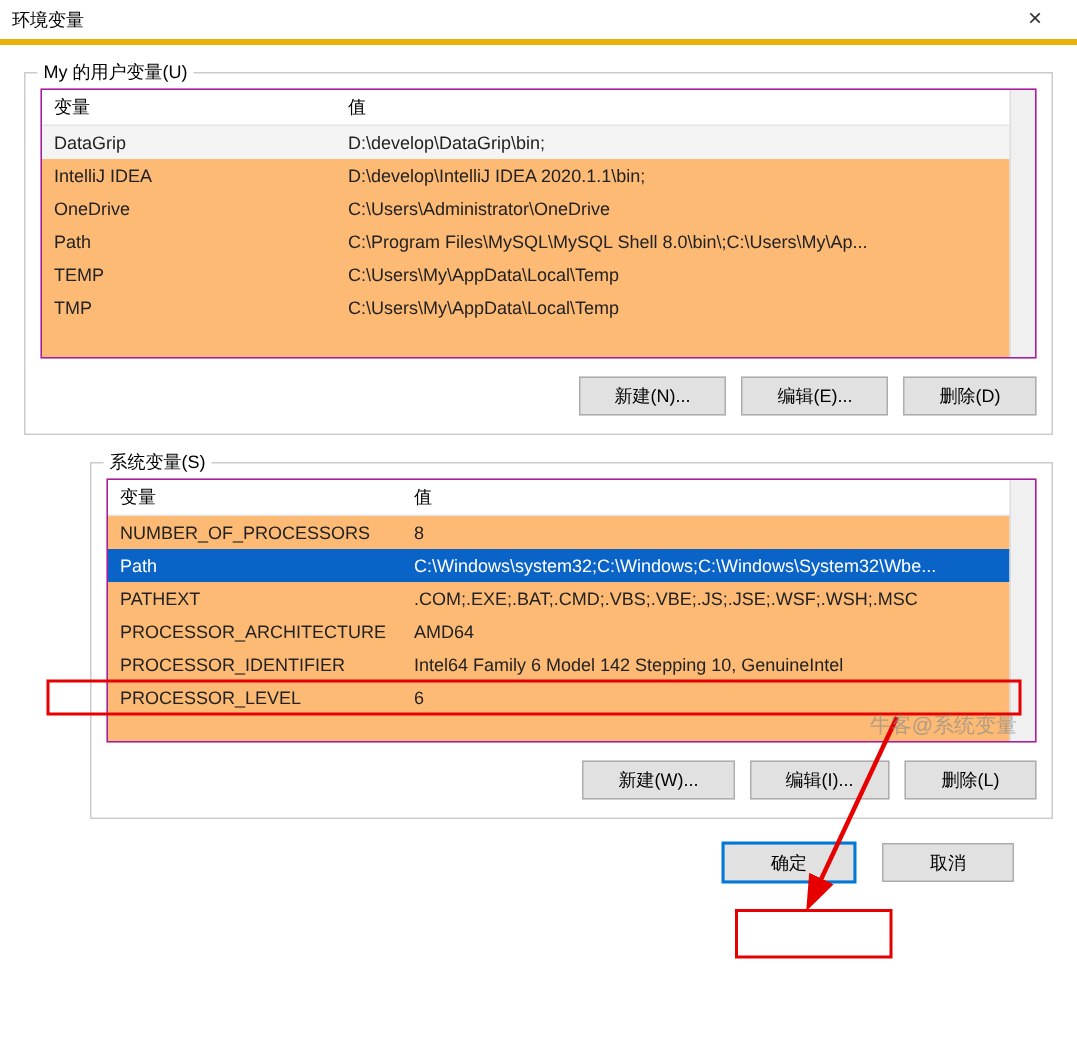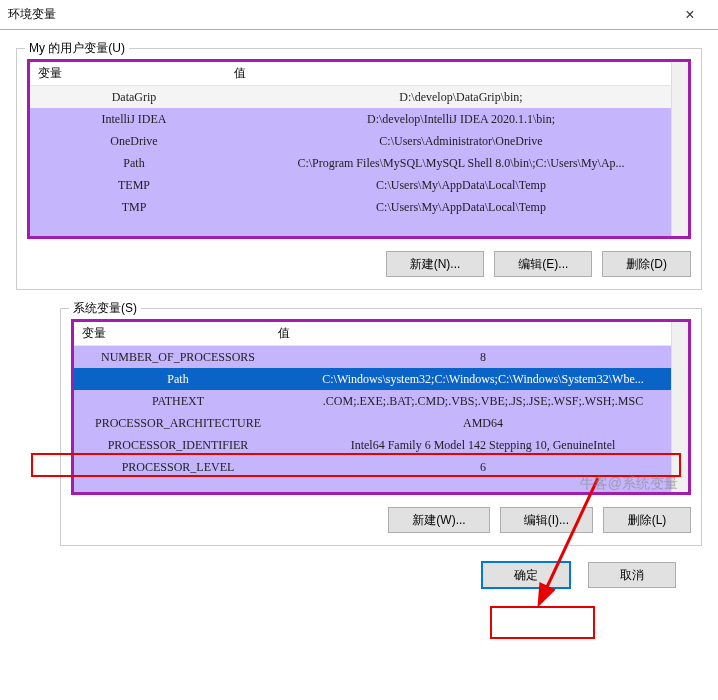--- a/index.html
+++ b/index.html
@@ -11,21 +11,21 @@
       height: 700px;
       position: relative;
       overflow: hidden;
     }
     .titlebar {
       height: 30px;
       display: flex;
       align-items: center;
       justify-content: space-between;
       padding: 0 8px;
-      border-bottom: 1px solid #eab308;
+      border-bottom: 4px solid #eab308;
     }
     .titlebar .title { font-size: 12px; }
     .close-x {
       width: 40px;
       text-align: center;
       font-size: 16px;
       color: #333;
       cursor: default;
     }
     .content {
@@ -39,45 +39,43 @@
     }
     .groupbox .legend {
       position: absolute;
       top: -9px;
       left: 8px;
       background: #fff;
       padding: 0 4px;
       font-size: 12px;
     }
     .listview {
-      border: 3px solid #a21caf;
+      border: 1px solid #a21caf;
       height: 180px;
       overflow: hidden;
-      background: #c4b5fd;
-      position: relative;
-      font-family: Liberation Serif, serif;
+      background: #fdba74;
+      position: relative;
     }
     .lv-header {
       display: flex;
       background: #fff;
       border-bottom: 1px solid #e5e5e5;
       height: 24px;
       align-items: center;
       font-size: 12px;
     }
     .lv-header .col1, .lv-row .col1 { width: 200px; padding-left: 8px; }
     .lv-header .col2, .lv-row .col2 { flex: 1; padding-left: 4px; overflow: hidden; white-space: nowrap; text-overflow: ellipsis; }
     .lv-rows { }
     .lv-row {
       display: flex;
       height: 22px;
       align-items: center;
       font-size: 12px;
       color: #222;
-      text-align: center;
     }
     .lv-row.alt { background: #f4f4f4; }
     .lv-row.selected { background: #0a64c8; color: #fff; }
     .lv-scroll {
       position: absolute;
       right: 0; top: 0; bottom: 0;
       width: 17px;
       background: #f0f0f0;
       border-left: 1px solid #ddd;
     }

